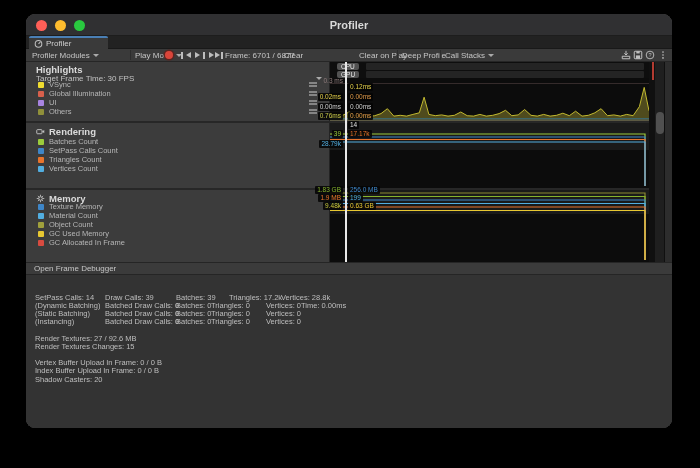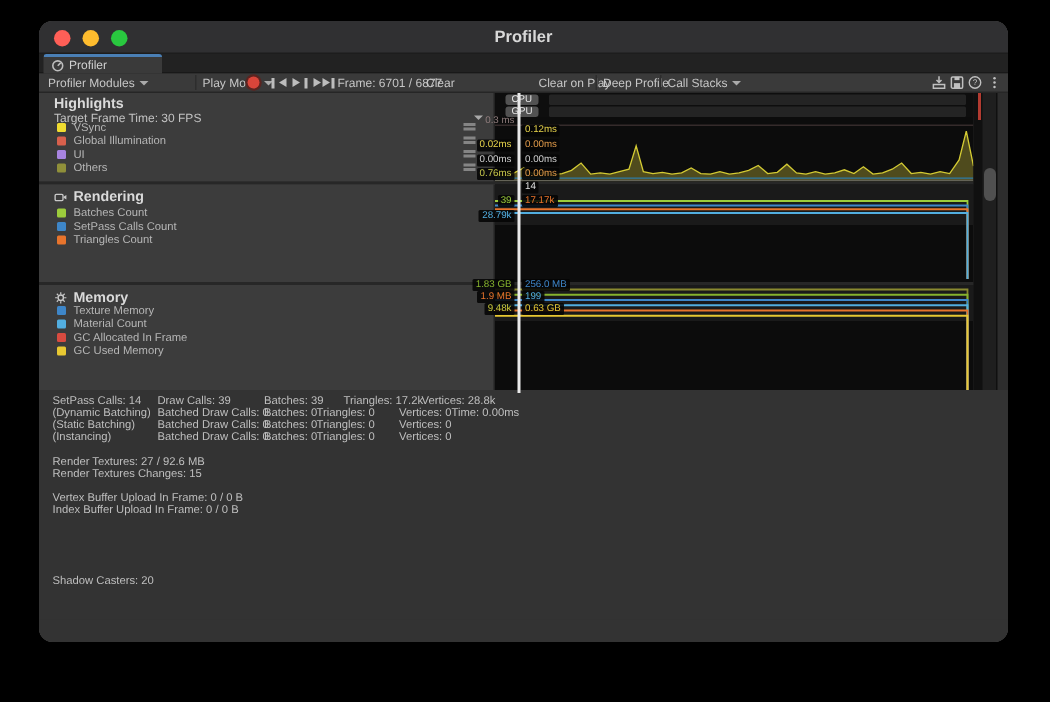--- a/index.html
+++ b/index.html
@@ -70,21 +70,21 @@
   .rstrip { position:absolute; left:623px; top:0; width:23px; height:200px; background:#101010; }
   .rtrack { position:absolute; left:6px; top:0; width:9px; height:200px; background:#1f1f1f; }
   .rthumb { position:absolute; left:6.5px; top:50px; width:8px; height:22px; background:#505050; border-radius:4px; }
   .rpane { position:absolute; left:16px; top:0; width:7px; height:200px; background:#2d2d2d; }
   .redtick { position:absolute; left:3px; top:0; width:2px; height:18px; background:#b23b31; }
   
   .ofd { position:absolute; left:0; top:200px; width:646px; height:13px; background:#3b3b3b;
          border-top:1px solid #252525; border-bottom:1px solid #252525;
          display:flex; align-items:center; }
   .ofd-label { font-size:8px; color:#c6c6c6; padding-left:8px; }
-  .stats { position:absolute; left:0; top:198px; width:646px; height:153px; background:#333333; }
+  .stats { position:absolute; left:0; top:229px; width:646px; height:153px; background:#333333; }
   .stat-row { position:absolute; left:0; width:646px; height:8px; }
   .stat-cell { position:absolute; top:0; font-size:7.5px; color:#bfbfbf; white-space:nowrap; }
   svg { display:block; }
 </style>
 </head>
 <body>
 
 <div class="window">
 
   <div class="titlebar">
@@ -251,20 +251,24 @@
               <span class="llabel">Batches Count</span>
             </div>
             <div class="lrow">
               <span class="sq" style="background: rgb(62, 134, 200);"></span>
               <span class="llabel">SetPass Calls Count</span>
             </div>
             <div class="lrow">
               <span class="sq" style="background: rgb(232, 116, 44);"></span>
               <span class="llabel">Triangles Count</span>
             </div>
+            <div class="lrow">
+              <span class="sq" style="background: rgb(82, 174, 224);"></span>
+              <span class="llabel">Vertices Count</span>
+            </div>
           </div>
       </div>
       <div class="mchart">
         <div class="band-light" style="height:27px"></div>
         <div id="render-svg" style="position:absolute;left:0;top:0;width:319px;height:65px">
             <svg width="319" height="65">
               <path d="M0 11 L315 11 L315 63" stroke="#9ccc3c" stroke-width="1.2" fill="none"></path>
               <path d="M0 14 L315 14 L315 63" stroke="#3e86c8" stroke-width="1.2" fill="none"></path>
               <path d="M0 16.5 L315 16.5 L315 63" stroke="#e8742c" stroke-width="1.2" fill="none"></path>
               <path d="M0 19 L315 19 L315 63" stroke="#52aee0" stroke-width="1.2" fill="none"></path>
@@ -286,26 +290,30 @@
         <div class="legend" id="legend-2" style="top:12px">
             <div class="lrow">
               <span class="sq" style="background: rgb(62, 134, 200);"></span>
               <span class="llabel">Texture Memory</span>
             </div>
             <div class="lrow">
               <span class="sq" style="background: rgb(82, 174, 224);"></span>
               <span class="llabel">Material Count</span>
             </div>
             <div class="lrow">
+              <span class="sq" style="background: rgb(160, 160, 60);"></span>
+              <span class="llabel">Object Count</span>
+            </div>
+            <div class="lrow">
+              <span class="sq" style="background: rgb(232, 200, 50);"></span>
+              <span class="llabel">GC Used Memory</span>
+            </div>
+            <div class="lrow">
               <span class="sq" style="background: rgb(216, 75, 64);"></span>
               <span class="llabel">GC Allocated In Frame</span>
-            </div>
-            <div class="lrow">
-              <span class="sq" style="background: rgb(232, 200, 50);"></span>
-              <span class="llabel">GC Used Memory</span>
             </div>
           </div>
       </div>
       <div class="mchart">
         <div class="band-light" style="height:24px"></div>
         <div id="memory-svg" style="position:absolute;left:0;top:0;width:319px;height:72px">
             <svg width="319" height="72">
               <path d="M0 3 L315 3 L315 70" stroke="#8a8a30" stroke-width="1.2" fill="none"></path>
               <path d="M0 6.5 L315 6.5 L315 70" stroke="#86b32d" stroke-width="1.2" fill="none"></path>
               <path d="M0 10 L315 10 L315 70" stroke="#3e86c8" stroke-width="1.2" fill="none"></path>
@@ -386,17 +394,17 @@
         <div class="stat-row" style="top: 50.9px;">
           <span class="stat-cell" style="left: 9px;">Render Textures Changes: 15</span>
         </div>
         <div class="stat-row" style="top: 67.2px;">
           <span class="stat-cell" style="left: 9px;">Vertex Buffer Upload In Frame: 0 / 0 B</span>
         </div>
         <div class="stat-row" style="top: 75.35px; text-align: right;">
           <span class="stat-cell" style="left: 9px;">Index Buffer Upload In Frame: 0 / 0 B</span>
         </div>
         <div class="stat-row" style="top: 83.5px;">
-          <span class="stat-cell" style="left: 9px; margin-top: 38px;">Shadow Casters: 20</span>
+          <span class="stat-cell" style="left: 9px;">Shadow Casters: 20</span>
         </div>
       </div>
   </div>
 </div>
 
 </body></html>

